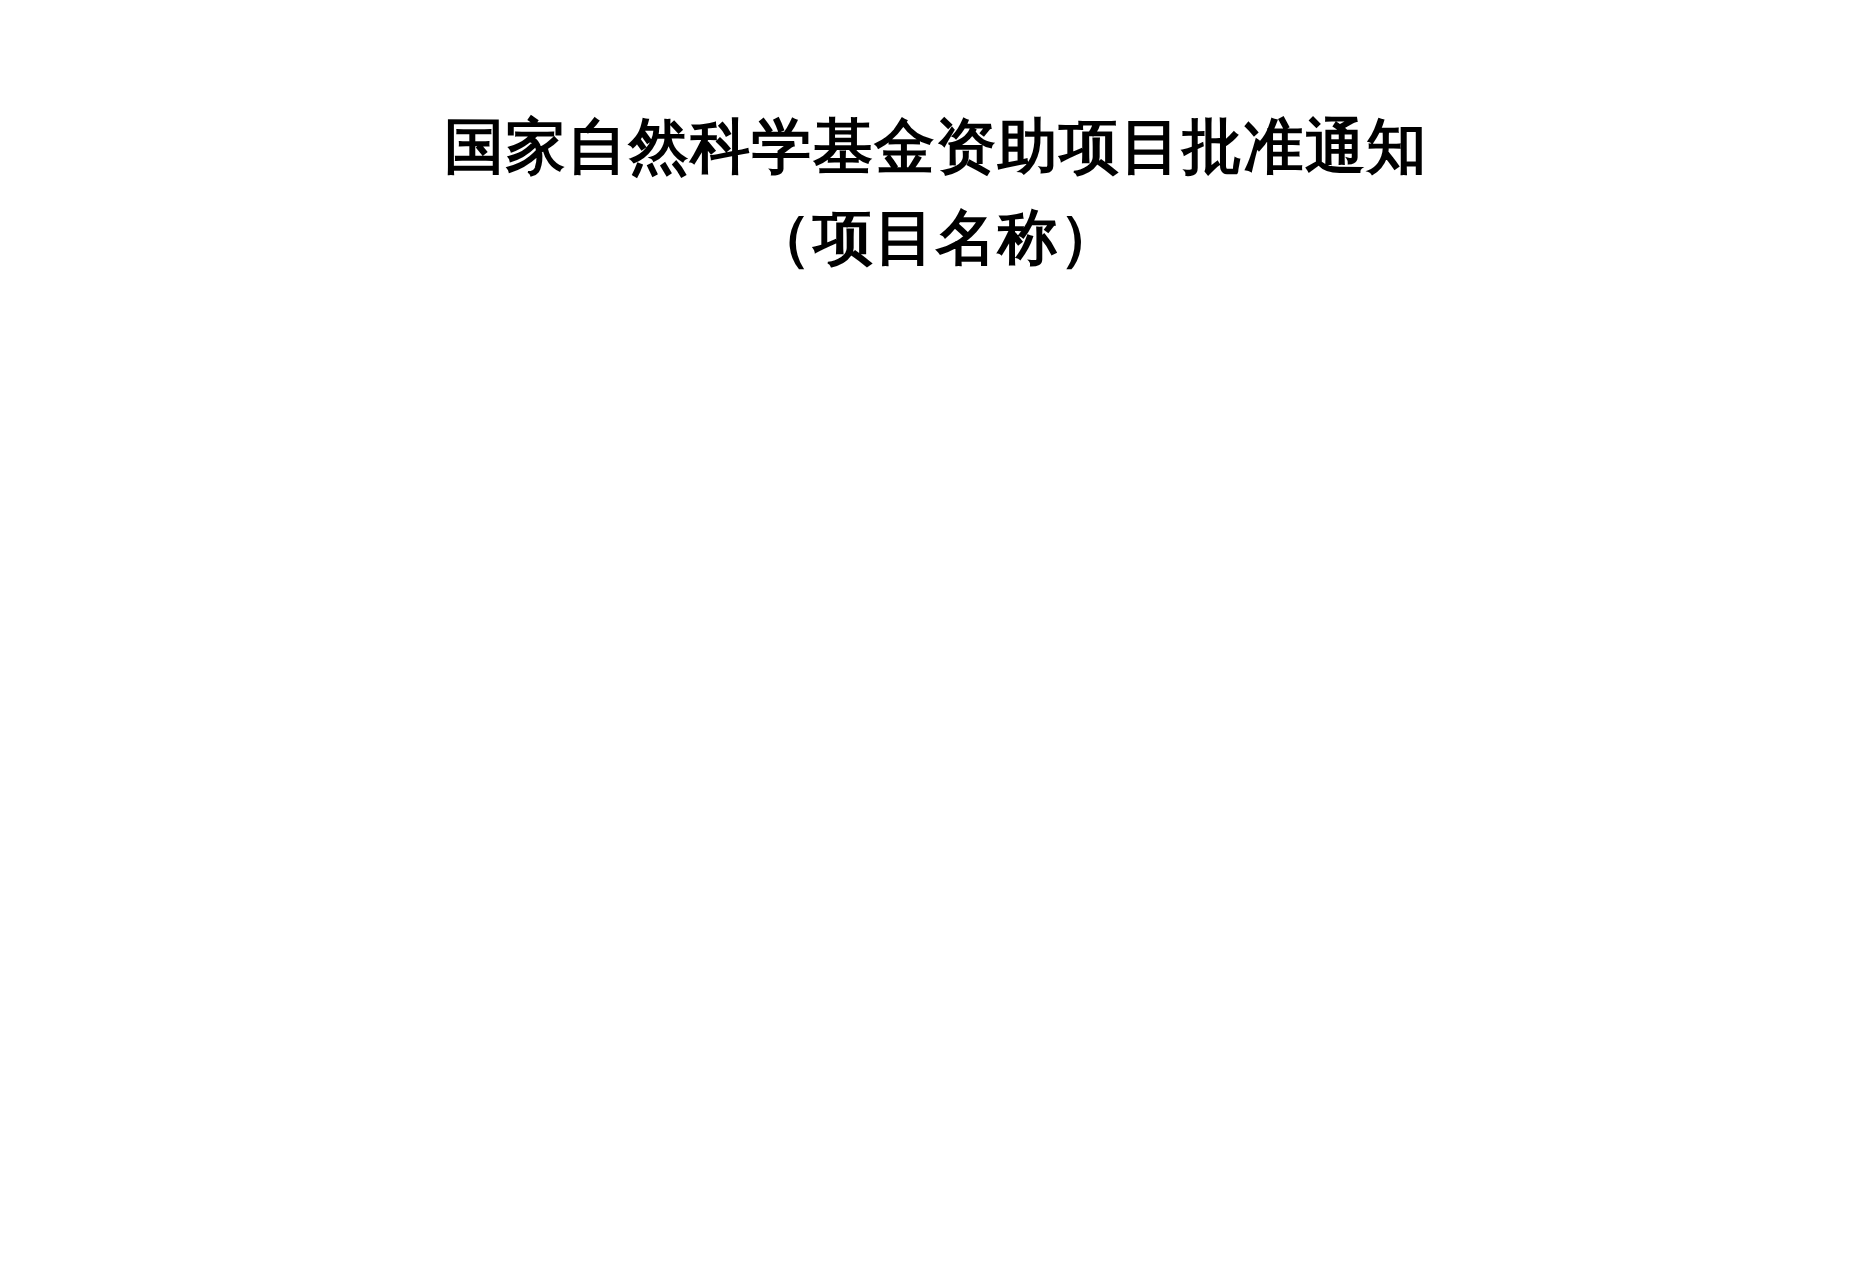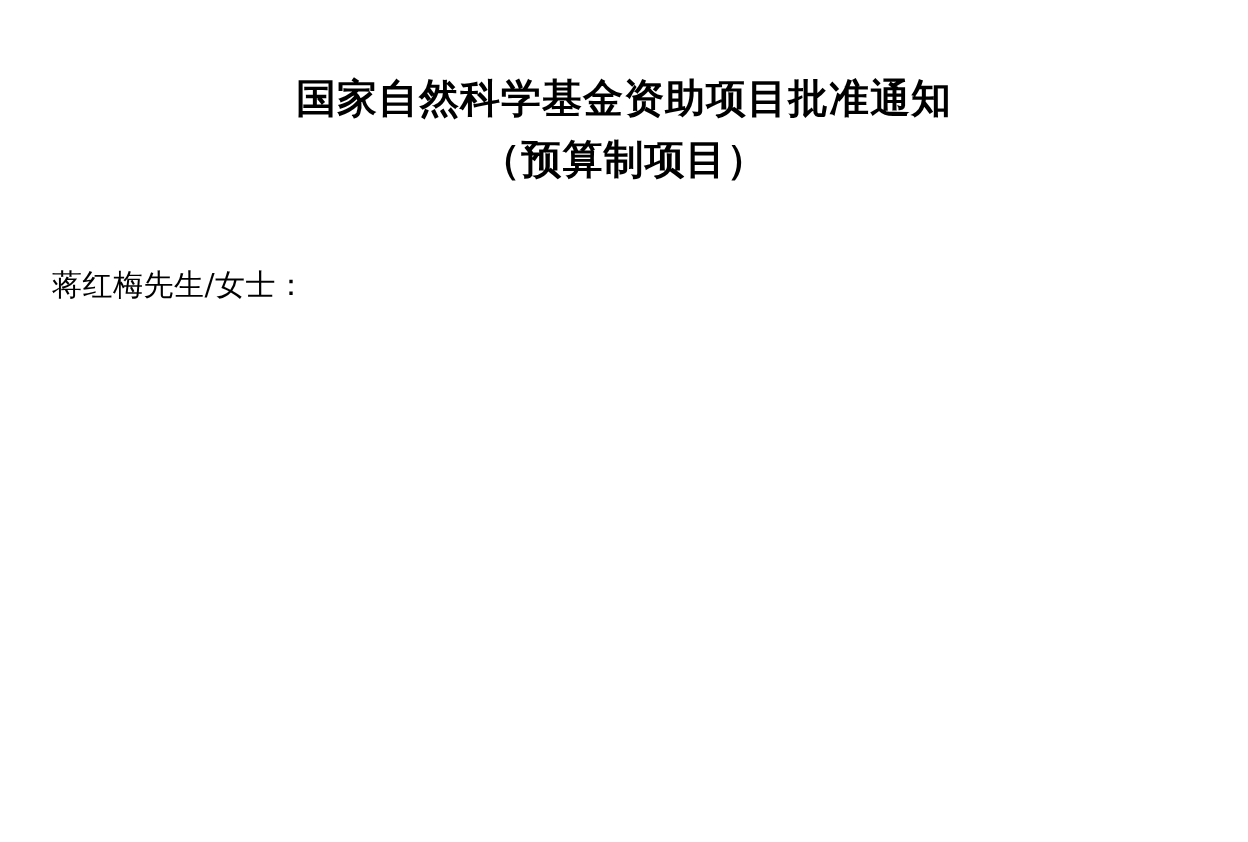--- a/index.html
+++ b/index.html
@@ -57,19 +57,18 @@
     width: 2em;
   }
 </style>
 </head>
 <body>
 
 <div class="page">
 
   <div class="doc-title">
     <span class="line1">国家自然科学基金资助项目批准通知</span>
-    <span class="line2">（预算制项目）</span>
+    <span class="line2">（项目名称）</span>
   </div>
 
-  <div class="salutation">蒋红梅先生/女士：</div>
 
 
 </div>
 
 </body></html>

